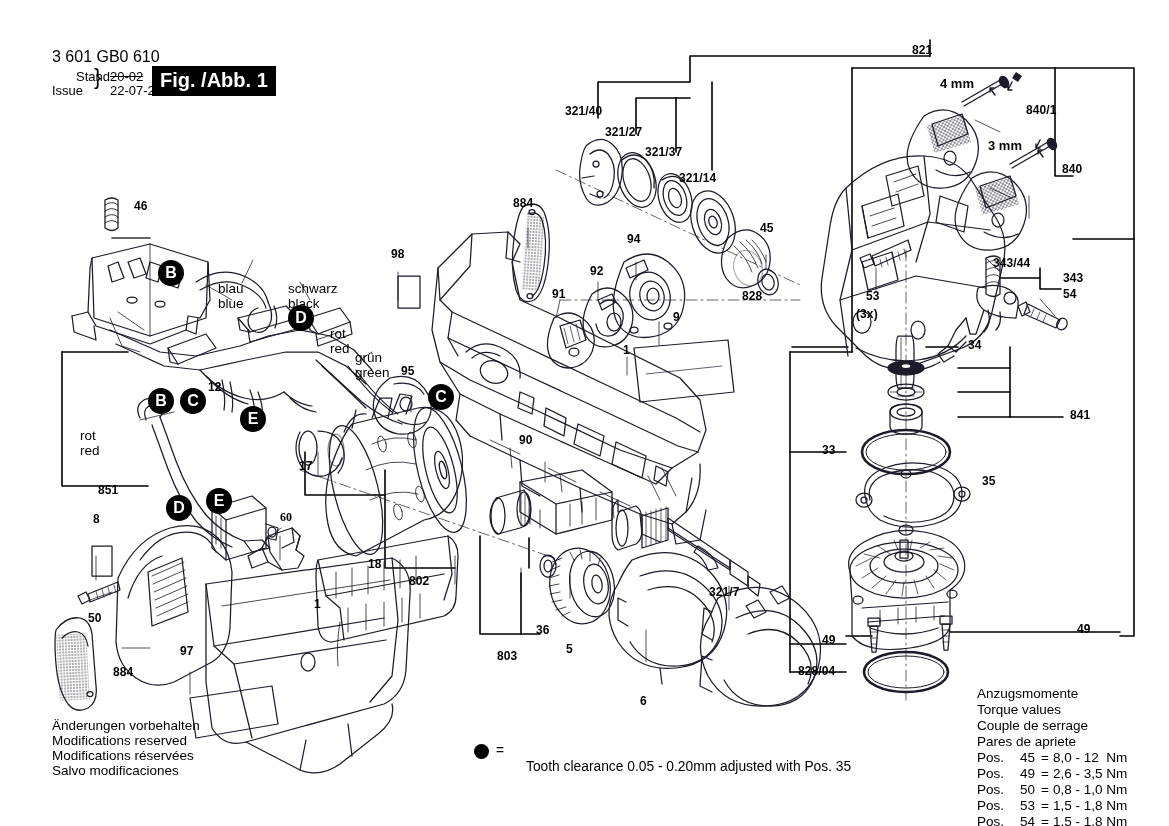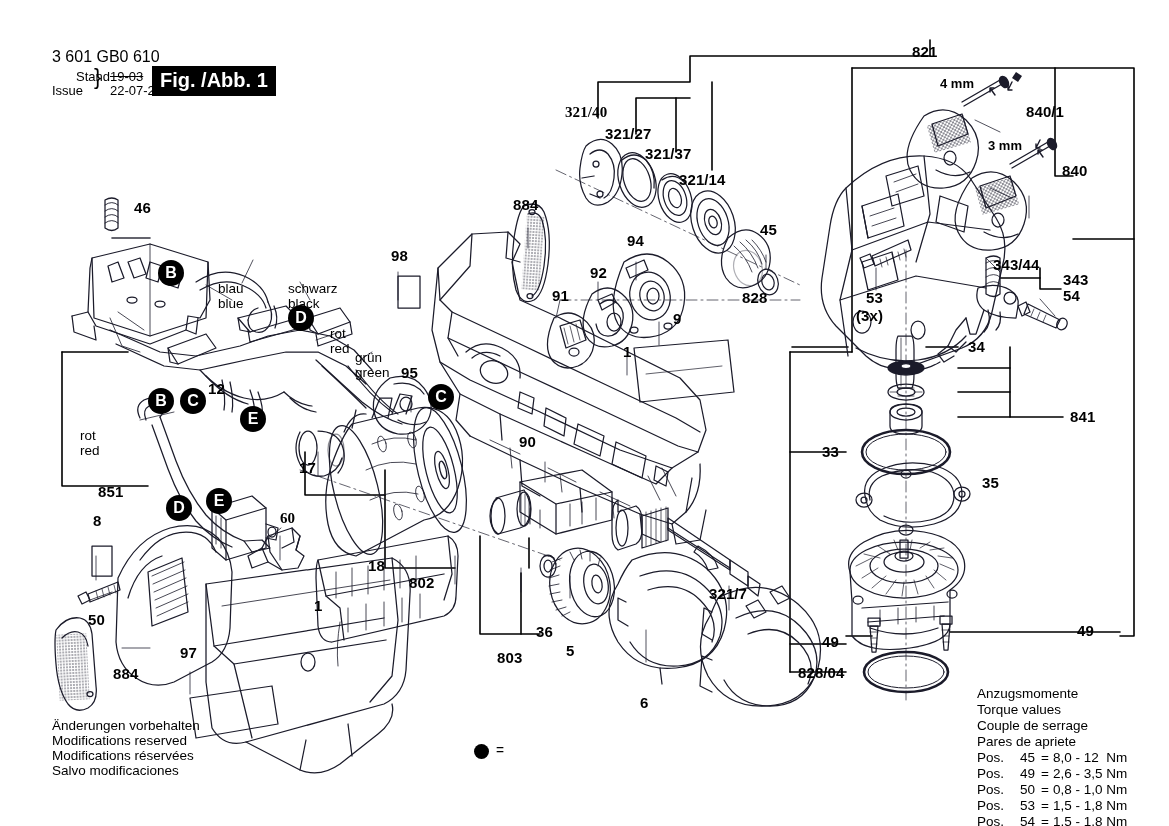--- a/index.html
+++ b/index.html
@@ -1,20 +1,20 @@
 <!DOCTYPE html>
 <html><head>
 <meta charset="utf-8">
 <style>
   html,body{margin:0;padding:0;background:#ffffff;}
   body{width:1169px;height:826px;position:relative;overflow:hidden;
        font-family:"Liberation Sans","DejaVu Sans",sans-serif;color:#000;}
   #sheet{position:absolute;left:0;top:0;width:1169px;height:826px;}
   svg.layer{position:absolute;left:0;top:0;width:1169px;height:826px;overflow:visible;}
-  .lbl{position:absolute;font-weight:bold;font-size:15px;letter-spacing:.1px;
+  .lbl{position:absolute;font-weight:bold;font-size:12px;letter-spacing:.1px;
        white-space:nowrap;line-height:1;}
   .txtblk{position:absolute;font-size:13.5px;line-height:15.6px;white-space:pre;}
   .hdr{position:absolute;font-size:16px;line-height:14px;white-space:pre;}
   .figtag{position:absolute;background:#000;color:#fff;font-weight:bold;
           font-size:20px;padding:3px 8px 4px 8px;letter-spacing:0px;}
   .strike{text-decoration:line-through;}
   .circ{position:absolute;width:26px;height:26px;border-radius:50%;background:#000;
         color:#fff;font-weight:bold;font-size:16px;display:flex;align-items:center;
         justify-content:center;}
   .dotmk{position:absolute;width:15px;height:15px;border-radius:50%;background:#000;}
@@ -736,28 +736,28 @@
         <ellipse cx="768" cy="282" rx="6" ry="8" transform="rotate(-18 768 282)"></ellipse>
       </g>
 
     </g>
   </svg>
 
   <div class="hdr" style="left:52px;top:50px;">3 601 GB0 610</div>
   <div class="stnd" style="left:52px;top:70px;margin-left:24px;">Stand</div>
   <div class="stnd" style="left:52px;top:84px;">Issue</div>
   <div class="brk" style="left:94px;top:66px;">}</div>
-  <div class="stnd strike" style="left:110px;top:70px;">19-03</div>
+  <div class="stnd strike" style="left:110px;top:70px;">20-02</div>
   <div class="stnd" style="left:110px;top:84px;">22-07-20</div>
   <div class="figtag" style="left:152px;top:66px;">Fig. /Abb. 1</div>
 
   <div class="lbl" style="left:134px;top:200px;">46</div>
   <div class="lbl" style="left:391px;top:248px;">98</div>
   <div class="lbl" style="left:513px;top:197px;">884</div>
-  <div class="lbl" style="left:565px;top:105px;font-family:Liberation Serif, serif;">321/40</div>
+  <div class="lbl" style="left:565px;top:105px;">321/40</div>
   <div class="lbl" style="left:605px;top:126px;">321/27</div>
   <div class="lbl" style="left:645px;top:146px;">321/37</div>
   <div class="lbl" style="left:679px;top:172px;">321/14</div>
   <div class="lbl" style="left:760px;top:222px;">45</div>
   <div class="lbl" style="left:912px;top:44px;">821</div>
   <div class="lbl" style="left:1026px;top:104px;">840/1</div>
   <div class="lbl" style="left:1062px;top:163px;">840</div>
   <div class="lbl" style="left:627px;top:233px;text-align:right;">94</div>
   <div class="lbl" style="left:590px;top:265px;">92</div>
   <div class="lbl" style="left:552px;top:288px;">91</div>
@@ -818,20 +818,21 @@
   <div class="circ" style="left:166px;top:495px;">D</div>
   <div class="circ" style="left:206px;top:488px;">E</div>
 
   <div class="txtblk" style="left:52px;top:718px;">Änderungen vorbehalten</div>
   <div class="txtblk" style="left:52px;top:733px;">Modifications reserved</div>
   <div class="txtblk" style="left:52px;top:748px;">Modifications réservées</div>
   <div class="txtblk" style="left:52px;top:763px;">Salvo modificaciones</div>
 
   <div class="dotmk" style="left:474px;top:744px;"></div>
   <div class="note" style="left:496px;top:742px;">=</div>
+  <div class="note" style="left:526px;top:758px;">Tooth clearance 0.05 - 0.20mm adjusted with Pos. 35</div>
 
   <div class="torq" style="left:977px;top:686px;">Anzugsmomente</div>
   <div class="torq" style="left:977px;top:702px;">Torque values</div>
   <div class="torq" style="left:977px;top:718px;">Couple de serrage</div>
   <div class="torq" style="left:977px;top:734px;">Pares de apriete</div>
 
   <div class="torq" style="left:977px;top:750px;">Pos.</div>
   <div class="torq" style="left:1020px;top:750px;">45</div>
   <div class="torq" style="left:1041px;top:750px;">=</div>
   <div class="torq" style="left:1053px;top:750px;">8,0 - 12  Nm</div>

